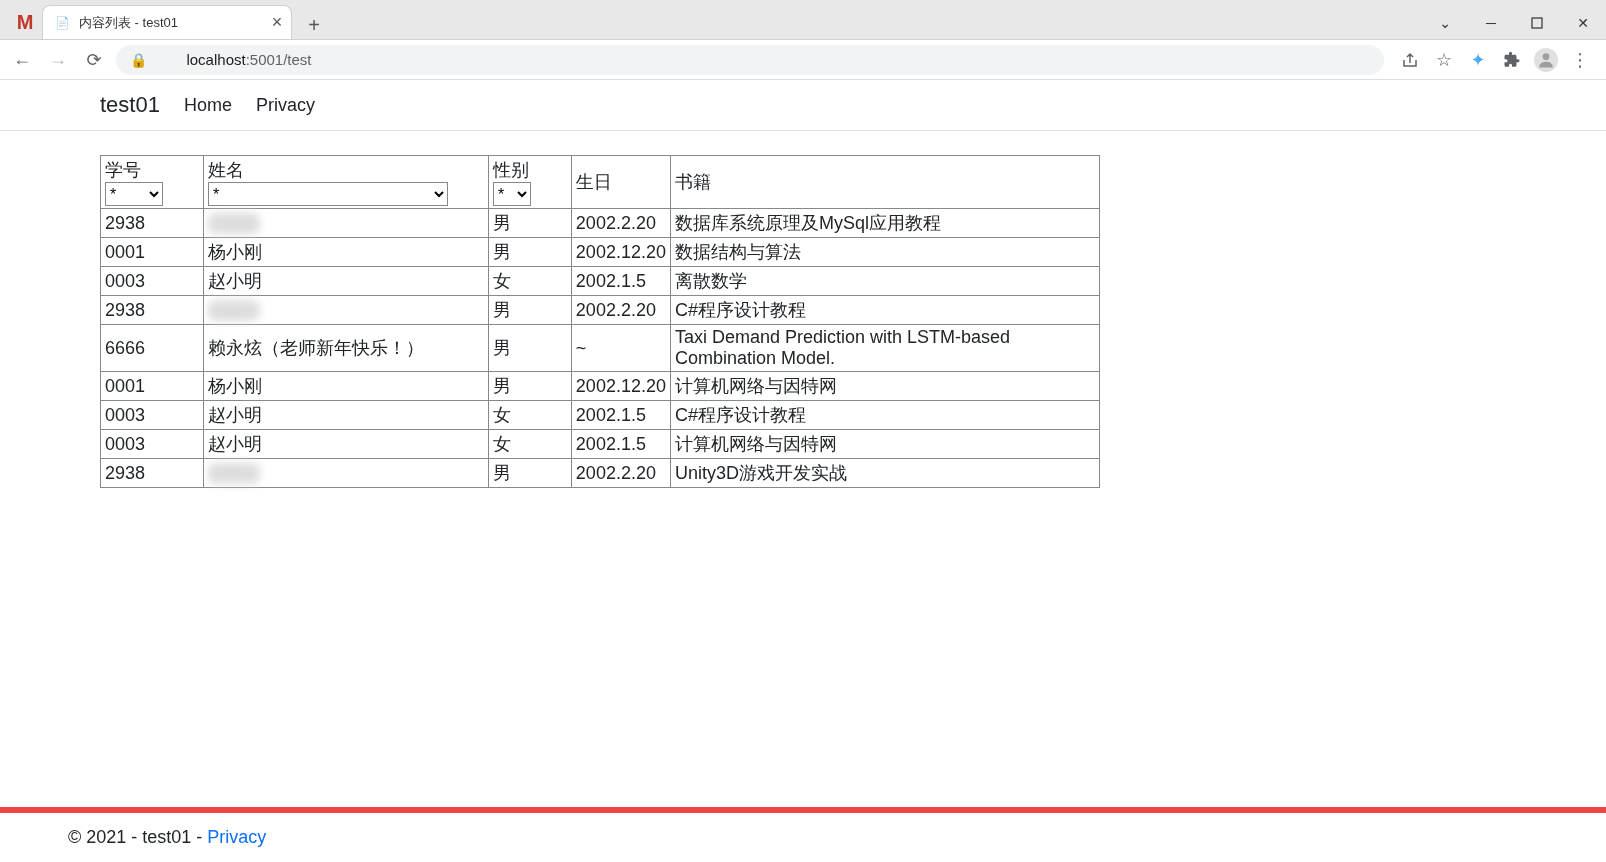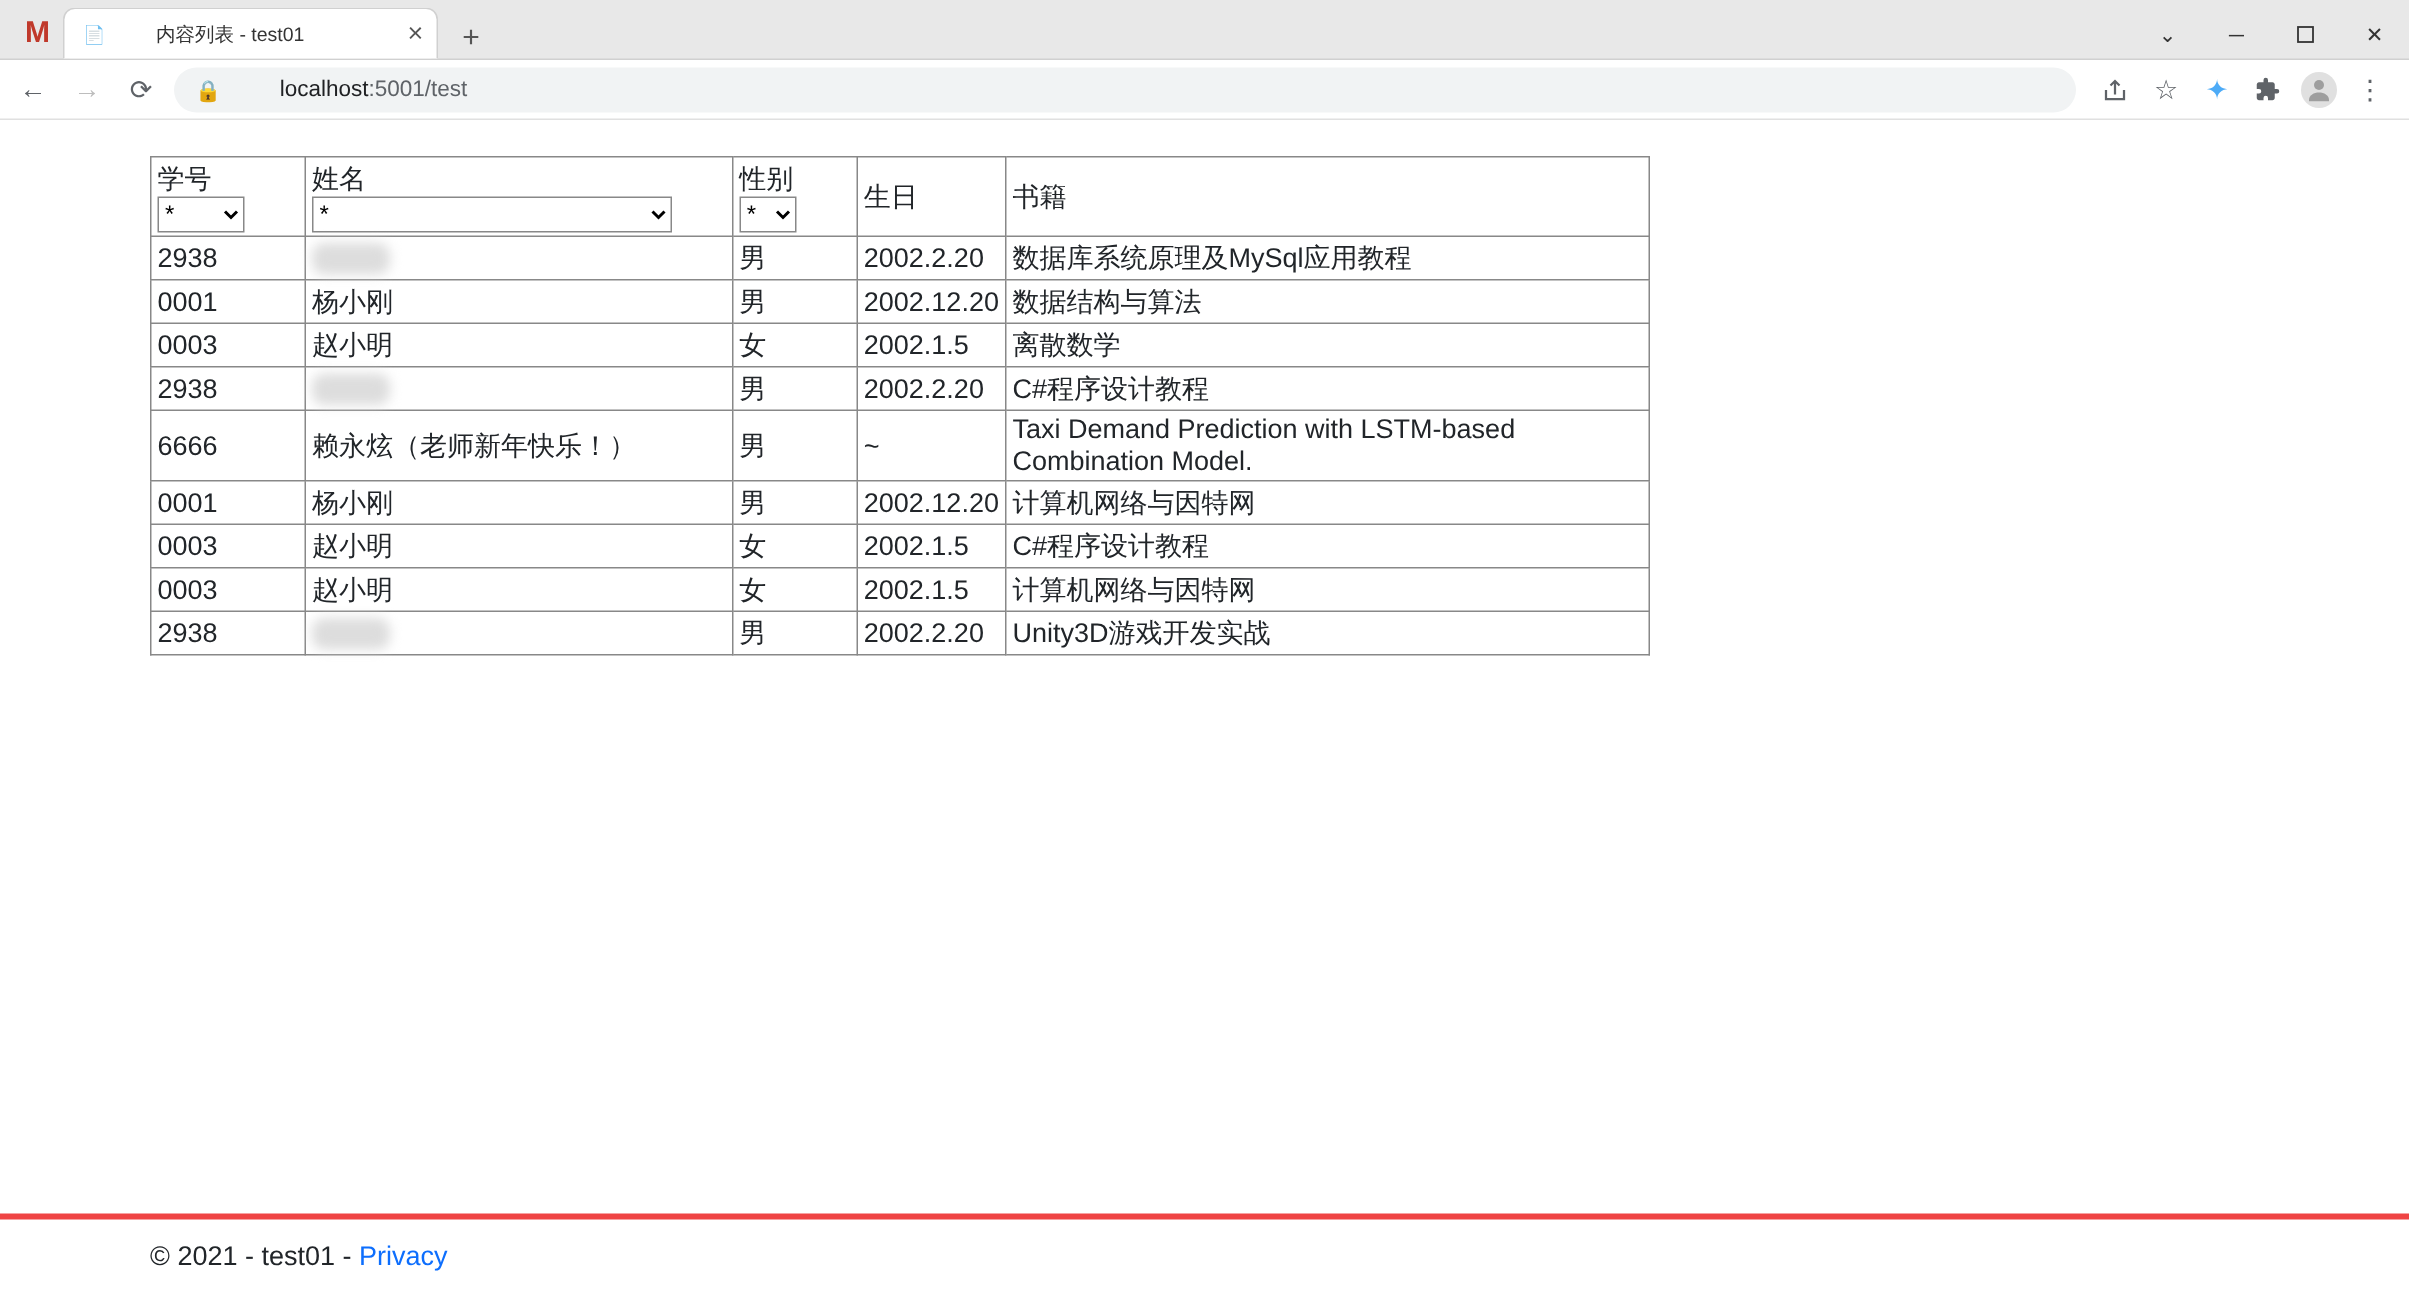--- a/index.html
+++ b/index.html
@@ -3,21 +3,21 @@
 <meta charset="utf-8">
 <style>
   * { box-sizing: border-box; }
   html, body { margin: 0; padding: 0; font-family: "Segoe UI", Arial, sans-serif; font-size: 16px; color: #212529; background: #fff; }
   
   .chrome { width: 100%; }
   .tabbar { display: flex; align-items: flex-end; background: #e8e8e8; height: 40px; padding-left: 8px; border-bottom: 1px solid #d0d0d0; }
   .tab-m { width: 34px; height: 34px; display: flex; align-items: center; justify-content: center; color: #c0392b; font-weight: bold; font-size: 20px; }
   .tab { background: #fff; border-top-left-radius: 8px; border-top-right-radius: 8px; height: 34px; display: flex; align-items: center; padding: 0 4px 0 12px; gap: 8px; min-width: 250px; border: 1px solid #d0d0d0; border-bottom: none; margin-top: 6px; }
   .tab-favicon { width: 16px; height: 16px; display: inline-flex; align-items: center; justify-content: center; font-size: 12px; color: #1a73e8; }
-  .tab-title { flex: 1; font-size: 13px; color: #333; margin-left: 25px; }
+  .tab-title { flex: 1; font-size: 13px; color: #333; }
   .tab-close { width: 20px; height: 20px; display: flex; align-items: center; justify-content: center; color: #555; cursor: pointer; font-size: 18px; font-weight: 300; }
   .tab-new { width: 28px; height: 28px; display: flex; align-items: center; justify-content: center; color: #555; cursor: pointer; font-size: 20px; font-weight: 300; margin-left: 8px; }
   .wincontrols { margin-left: auto; display: flex; gap: 0; }
   .winbtn { width: 46px; height: 32px; display: flex; align-items: center; justify-content: center; color: #333; font-size: 14px; }
   .addrbar { display: flex; align-items: center; height: 40px; background: #fff; border-bottom: 1px solid #e0e0e0; padding: 0 8px; gap: 8px; }
   .navbtn { width: 28px; height: 28px; display: flex; align-items: center; justify-content: center; color: #5f6368; font-size: 18px; cursor: pointer; }
   .navbtn.disabled { color: #bdbdbd; }
   .omnibox { flex: 1; display: flex; align-items: center; gap: 8px; height: 30px; border-radius: 16px; background: #f1f3f4; padding: 0 14px; }
   .lock { font-size: 14px; color: #5f6368; }
   .url { flex: 1; font-size: 15px; color: #202124; margin-left: 31px; }
@@ -33,21 +33,21 @@
   .navlink { font-size: 18px; color: #212529; text-decoration: none; }
   .main { padding: 24px 100px 80px; }
   .heading { font-size: 22px; margin-bottom: 6px; }
   table { border-collapse: collapse; width: 1000px; }
   th, td { border: 1px solid #888; padding: 2px 4px; font-weight: normal; font-size: 18px; text-align: left; vertical-align: middle; }
   th .hlabel { margin-right: 4px; }
   select { font-size: 16px; height: 24px; border: 1px solid #888; background: #fff; vertical-align: middle; }
   .sel-id { width: 58px; }
   .sel-name { width: 240px; }
   .sel-gender { width: 38px; }
-  .footer { position: fixed; bottom: 0; left: 0; right: 0; padding: 14px 100px; background: #fff; border-top: 4px solid #ef4444; font-size: 18px; color: #212529; }
+  .footer { position: fixed; bottom: 0; left: 0; right: 0; padding: 14px 68px; background: #fff; border-top: 6px solid #ef4444; font-size: 18px; color: #212529; }
   .footer a { color: #0d6efd; text-decoration: none; }
   .blur { filter: blur(4px); background: #ddd; border-radius: 8px; color: transparent; user-select: none; display: inline-block; padding: 0 8px; }
 </style>
 </head>
 <body>
 
 <div class="chrome">
   <div class="tabbar">
     <div class="tab-m">M</div>
     <div class="tab">
@@ -96,20 +96,25 @@
             <circle cx="12" cy="8" r="4"></circle>
             <path d="M4 20c0-4 4-6 8-6s8 2 8 6v1H4v-1z"></path>
           </svg>
       </div>
       <div class="addricon">⋮</div>
     </div>
   </div>
 </div>
 
 <div class="page">
+  <div class="nav">
+    <span class="brand">test01</span>
+    <a class="navlink" href="#">Home</a>
+    <a class="navlink" href="#">Privacy</a>
+  </div>
 
   <div class="main">
 
     <table>
       <thead>
         <tr>
           <th>
             <span class="hlabel">学号</span>
             <select class="sel-id">
               <option>*</option>

